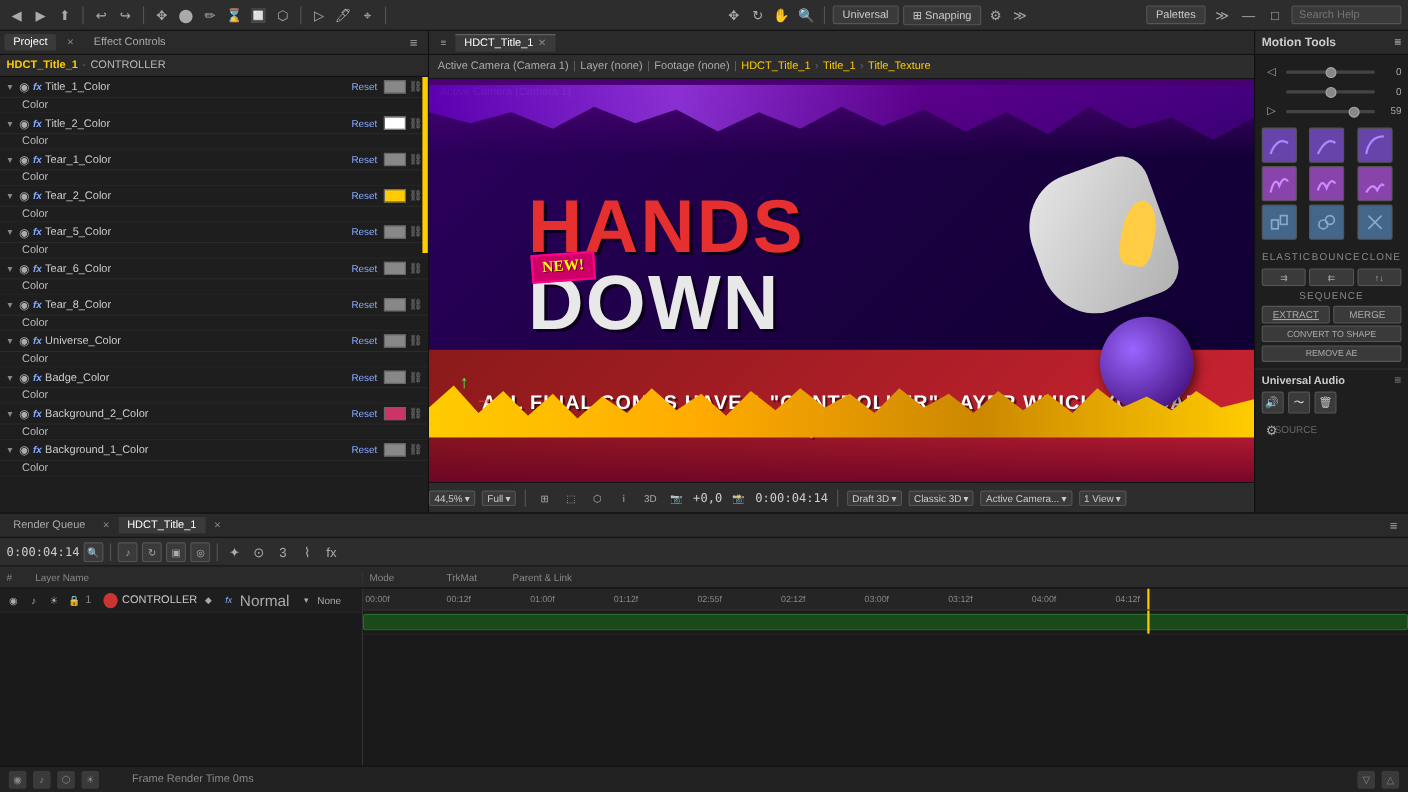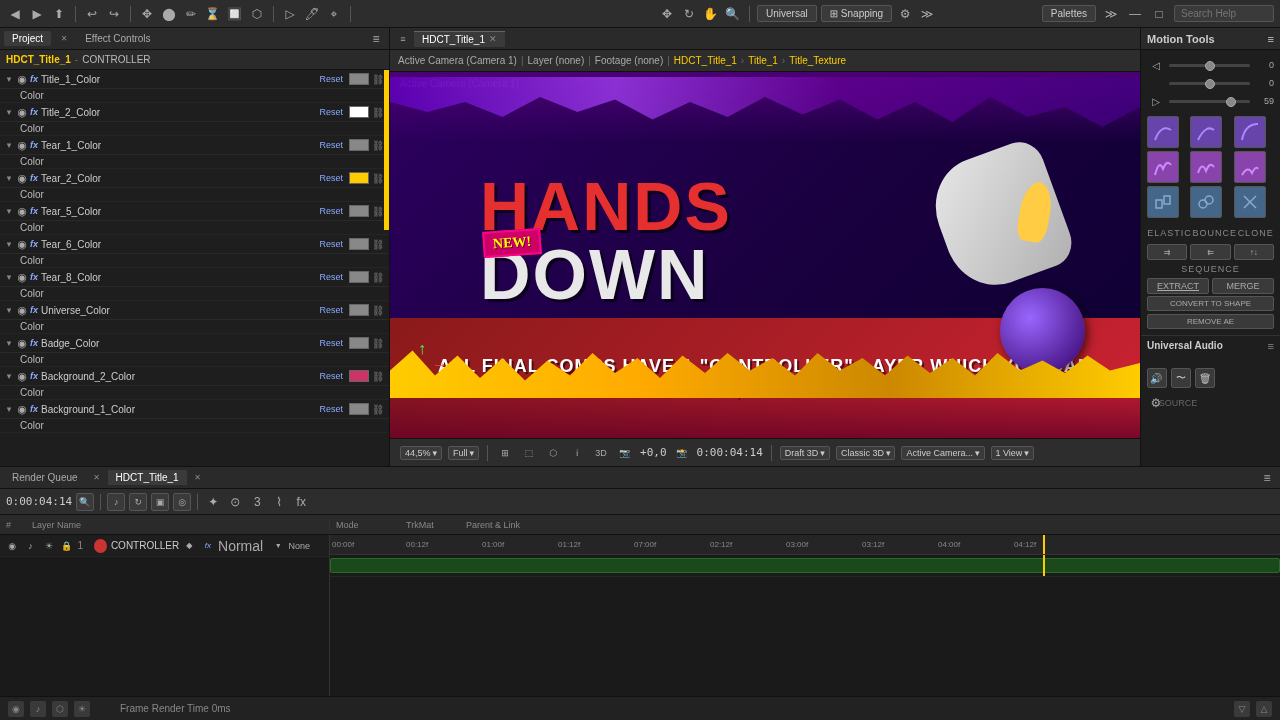--- a/index.html
+++ b/index.html
@@ -55,21 +55,21 @@
 
     
     .comp-viewer { flex: 1; background: #333; position: relative; overflow: hidden; display: flex; align-items: center; justify-content: center; }
     .viewer-bg { width: 100%; height: 100%; background: #2a2a2a; position: relative; overflow: hidden; }
 
     
     .comp-content { position: absolute; top: 0; left: 0; right: 0; bottom: 0; background: linear-gradient(135deg, #2d0060 0%, #1a0040 50%, #0d0030 100%); }
     .comp-label { position: absolute; top: 6px; left: 10px; font-size: 10px; color: #aaa; }
 
     
-    .viewer-controls { height: 28px; background: #2d2d2d; display: flex; align-items: center; padding: 0 10px; gap: 6px; font-size: 10px; color: #aaa; border-top: 1px solid #111; flex-shrink: 0; }
+    .viewer-controls { height: 28px; background: #2d2d2d; display: flex; align-items: center; padding: 0 0; gap: 6px; font-size: 10px; color: #aaa; border-top: 1px solid #111; flex-shrink: 0; }
     .vc-sep { width: 1px; height: 16px; background: #555; margin: 0 2px; }
     .vc-dropdown { background: #3a3a3a; border: 1px solid #555; color: #ccc; padding: 1px 4px; font-size: 9px; cursor: pointer; border-radius: 2px; display: flex; align-items: center; gap: 2px; }
     .timecode { color: #ccc; font-size: 11px; font-family: monospace; }
 
     
     .right-panel { width: 140px; display: flex; flex-direction: column; background: #1e1e1e; border-left: 1px solid #111; flex-shrink: 0; }
     .right-panel-header { height: 22px; background: #2a2a2a; display: flex; align-items: center; padding: 0 6px; font-size: 11px; color: #ccc; font-weight: bold; border-bottom: 1px solid #111; gap: 4px; }
     .motion-tools-section { padding: 6px; }
     .motion-label { font-size: 9px; color: #88aaff; margin-bottom: 2px; font-weight: bold; }
     .version-label { font-size: 9px; color: #666; margin-bottom: 8px; }
@@ -81,21 +81,21 @@
 
     .preset-grid { display: grid; grid-template-columns: repeat(3, 1fr); gap: 3px; margin: 6px 0; }
     .preset-btn { width: 32px; height: 32px; background: #3a3a3a; border: 1px solid #555; cursor: pointer; display: flex; align-items: center; justify-content: center; border-radius: 2px; }
     .preset-btn svg { width: 20px; height: 20px; }
 
     .section-label { font-size: 9px; color: #888; margin: 4px 0 2px; text-align: center; letter-spacing: 1px; }
     .tool-btn { background: #3a3a3a; border: 1px solid #555; color: #aaa; padding: 2px 6px; font-size: 9px; cursor: pointer; border-radius: 2px; flex: 1; text-align: center; }
 
     
     .audio-section { border-top: 1px solid #333; padding: 4px 6px; }
-    .audio-header { display: flex; align-items: flex-start; justify-content: space-between; margin-bottom: 16px; }
+    .audio-header { display: flex; align-items: center; justify-content: space-between; margin-bottom: 4px; }
     .audio-title { font-size: 10px; color: #ccc; font-weight: bold; }
     .audio-icons { display: flex; gap: 4px; }
     .audio-icon { width: 20px; height: 20px; background: #3a3a3a; border: 1px solid #555; display: flex; align-items: center; justify-content: center; cursor: pointer; border-radius: 2px; font-size: 10px; }
 
     
     .bottom-area { height: 230px; display: flex; flex-direction: column; border-top: 1px solid #111; background: #1a1a1a; flex-shrink: 0; }
 
     
     .timeline-tabs { height: 22px; background: #2a2a2a; display: flex; align-items: center; padding: 0 4px; gap: 2px; border-bottom: 1px solid #111; flex-shrink: 0; }
     .tl-tab { font-size: 10px; color: #aaa; padding: 2px 8px; cursor: pointer; }
@@ -636,21 +636,21 @@
       </div>
     </div>
 
     <div class="layers-right">
 
       <div class="time-ruler">
         <div class="time-mark" style="left:2px;">00:00f</div>
         <div class="time-mark" style="left:8%;">00:12f</div>
         <div class="time-mark" style="left:16%;">01:00f</div>
         <div class="time-mark" style="left:24%;">01:12f</div>
-        <div class="time-mark" style="left:32%;">07:00f</div>
+        <div class="time-mark" style="left:32%;">02:55f</div>
         <div class="time-mark" style="left:40%;">02:12f</div>
         <div class="time-mark" style="left:48%;">03:00f</div>
         <div class="time-mark" style="left:56%;">03:12f</div>
         <div class="time-mark" style="left:64%;">04:00f</div>
         <div class="time-mark" style="left:72%;">04:12f</div>
 
         <div class="tl-playhead"></div>
       </div>
 
       <div class="layer-timeline-row">

